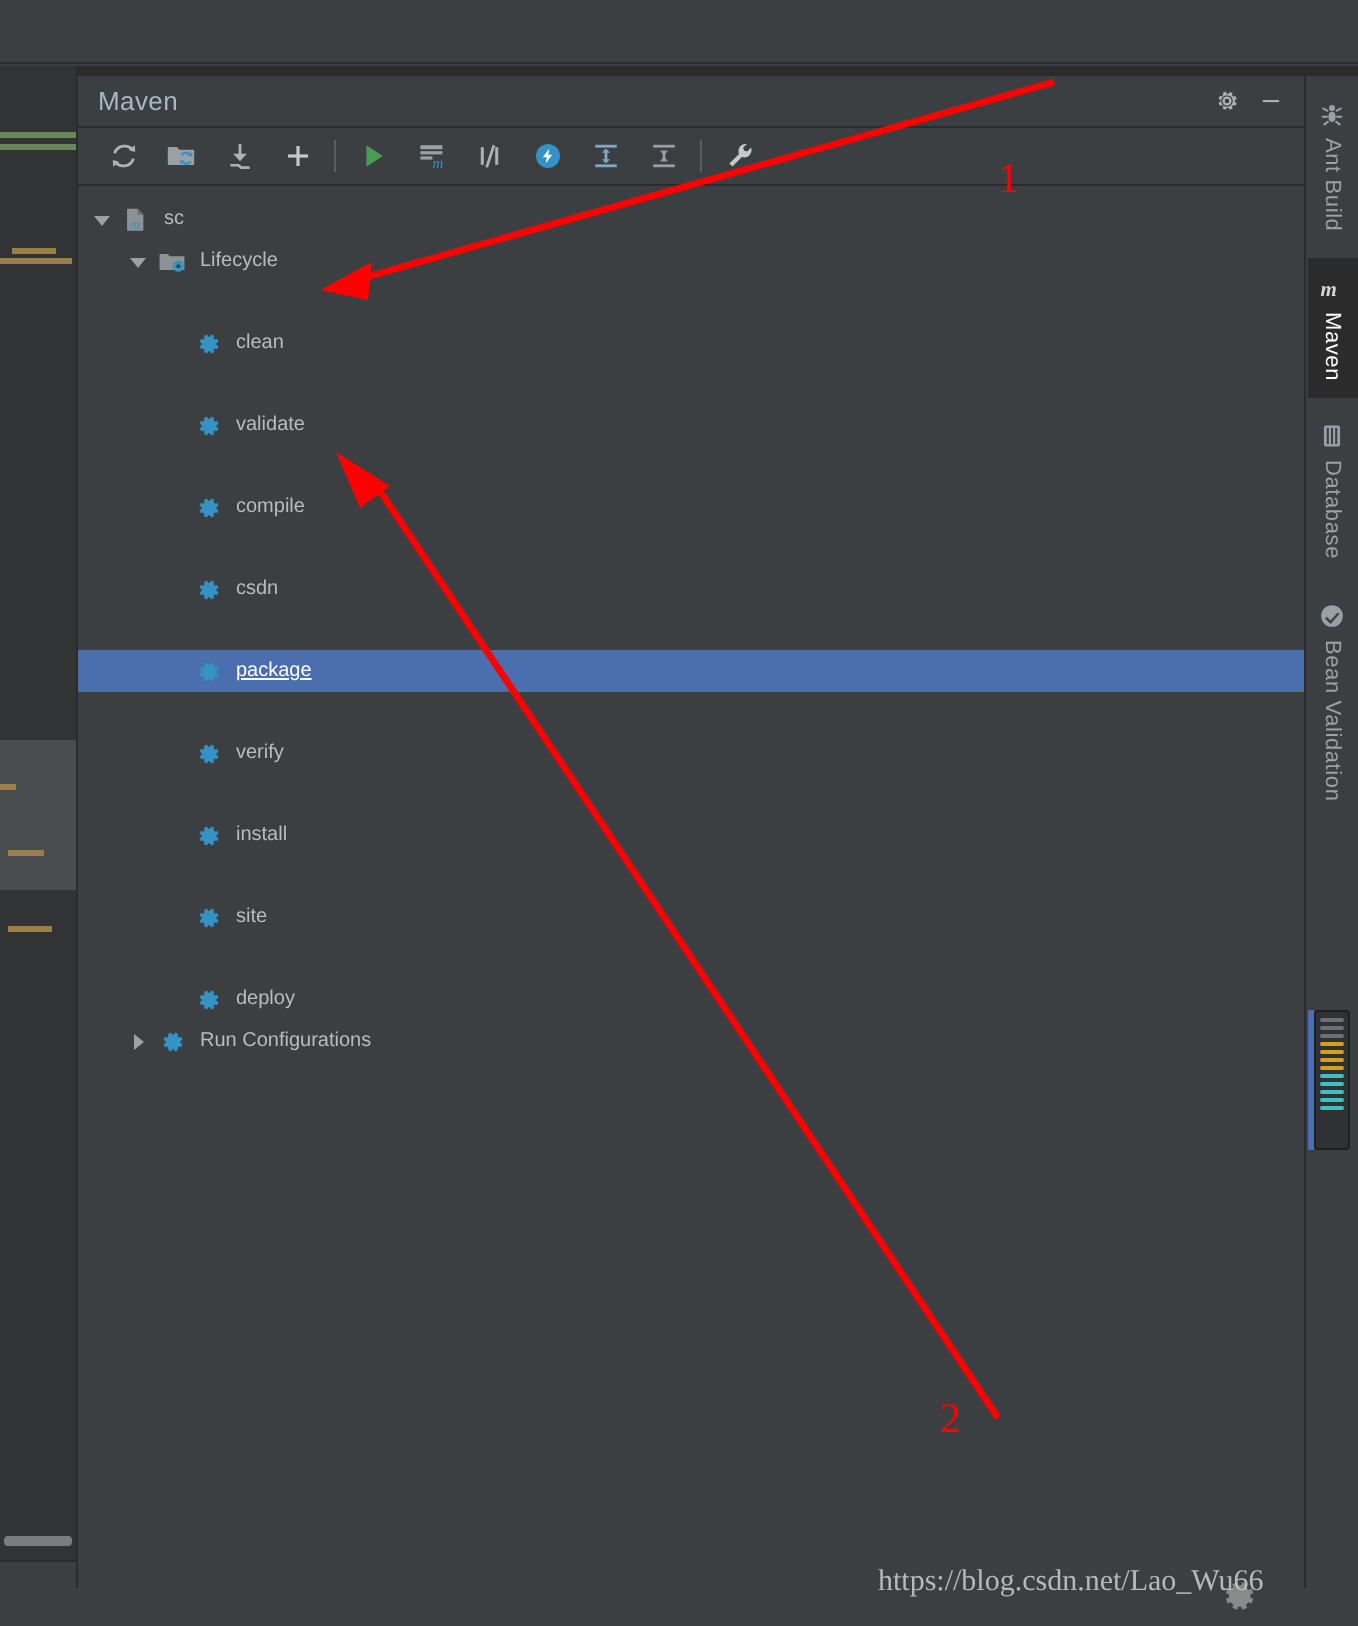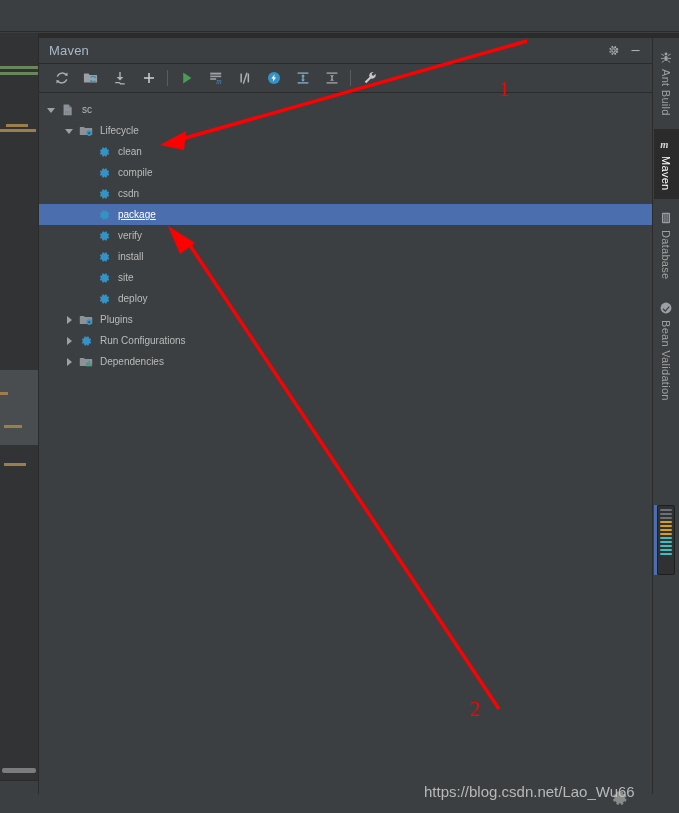--- a/index.html
+++ b/index.html
@@ -57,21 +57,21 @@
     height:21px; display:flex; align-items:center;
     white-space:nowrap; cursor:pointer; padding-right:6px;
   }
   .tree-row.selected { background:#4b6eaf; }
   .tree-row.selected .row-label { color:#ffffff;text-decoration:underline; }
   .row-label { color:#bbbbbb; font-size:10px; padding-left:6px; }
   .twisty { width:16px; height:21px; display:flex; align-items:center; justify-content:center; flex:0 0 16px; }
   .row-icon { width:17px; height:21px; display:flex; align-items:center; justify-content:center; flex:0 0 17px; }
   .ind-0 { padding-left:4px; }
   .ind-1 { padding-left:22px; }
-  .ind-2 { padding-left:40px; }
+  .ind-2 { padding-left:40px;margin-top:20px; }
 
   
   #right-stripe {
     position:absolute; right:0; top:38px;
     width:27px; height:756px;
     background:#3c3f41;
     border-left:1px solid #2b2b2b;
     display:flex; flex-direction:column; align-items:center;
   }
   .stripe-btn {
@@ -97,23 +97,23 @@
   .mm-line { height:2px; margin-bottom:2px; border-radius:1px; }
   #mini-marker { position:absolute; right:22px; top:505px; width:3px; height:70px; background:#4b6eaf; }
 
   
   #annotations { position:absolute; inset:0; pointer-events:none; }
   .anno-num {
     position:absolute; color:#ff0000;
     font-size:21px; font-family:"Liberation Serif", serif;
   }
   #watermark {
-    position:absolute; left:424px; top:783px;
+    position:absolute; left:439px; top:783px;
     font-size:15px; color:#b8b8b8;
-    font-family:Liberation Sans, sans-serif;
+    font-family:Liberation Serif, serif;
   }
   #wm-gear { position:absolute; left:608px; top:787px; opacity:.55; }
 </style>
 </head>
 <body>
 
 <div id="editor-backdrop">
   <div class="ed-top-bar"></div>
   <div class="ed-surface"></div>
   <div class="ed-gutter"></div>
@@ -285,20 +285,30 @@
         <span class="row-label">clean</span>
       </div>
       <div class="tree-row ind-2">
         <span class="twisty"></span>
         <span class="row-icon">
           <svg width="14" height="14" viewBox="0 0 16 16">
             <path fill="#3592c4" d="M8 5.8a2.2 2.2 0 100 4.4 2.2 2.2 0 000-4.4zm0 3.3a1.1 1.1 0 110-2.2 1.1 1.1 0 010 2.2z"></path>
             <path fill="#3592c4" d="M14 9.1l-1.2-.5a4.9 4.9 0 000-1.2l1.2-.5-.8-1.9-1.2.5a4.9 4.9 0 00-.9-.9l.5-1.2-1.9-.8-.5 1.2a4.9 4.9 0 00-1.2 0l-.5-1.2-1.9.8.5 1.2a4.9 4.9 0 00-.9.9l-1.2-.5-.8 1.9 1.2.5a4.9 4.9 0 000 1.2l-1.2.5.8 1.9 1.2-.5c.3.4.6.7.9.9l-.5 1.2 1.9.8.5-1.2a4.9 4.9 0 001.2 0l.5 1.2 1.9-.8-.5-1.2c.3-.3.6-.6.9-.9l1.2.5z"></path>
           </svg>
         </span>
+        <span class="row-label">validate</span>
+      </div>
+      <div class="tree-row ind-2">
+        <span class="twisty"></span>
+        <span class="row-icon">
+          <svg width="14" height="14" viewBox="0 0 16 16">
+            <path fill="#3592c4" d="M8 5.8a2.2 2.2 0 100 4.4 2.2 2.2 0 000-4.4zm0 3.3a1.1 1.1 0 110-2.2 1.1 1.1 0 010 2.2z"></path>
+            <path fill="#3592c4" d="M14 9.1l-1.2-.5a4.9 4.9 0 000-1.2l1.2-.5-.8-1.9-1.2.5a4.9 4.9 0 00-.9-.9l.5-1.2-1.9-.8-.5 1.2a4.9 4.9 0 00-1.2 0l-.5-1.2-1.9.8.5 1.2a4.9 4.9 0 00-.9.9l-1.2-.5-.8 1.9 1.2.5a4.9 4.9 0 000 1.2l-1.2.5.8 1.9 1.2-.5c.3.4.6.7.9.9l-.5 1.2 1.9.8.5-1.2a4.9 4.9 0 001.2 0l.5 1.2 1.9-.8-.5-1.2c.3-.3.6-.6.9-.9l1.2.5z"></path>
+          </svg>
+        </span>
         <span class="row-label">compile</span>
       </div>
       <div class="tree-row ind-2">
         <span class="twisty"></span>
         <span class="row-icon">
           <svg width="14" height="14" viewBox="0 0 16 16">
             <path fill="#3592c4" d="M8 5.8a2.2 2.2 0 100 4.4 2.2 2.2 0 000-4.4zm0 3.3a1.1 1.1 0 110-2.2 1.1 1.1 0 010 2.2z"></path>
             <path fill="#3592c4" d="M14 9.1l-1.2-.5a4.9 4.9 0 000-1.2l1.2-.5-.8-1.9-1.2.5a4.9 4.9 0 00-.9-.9l.5-1.2-1.9-.8-.5 1.2a4.9 4.9 0 00-1.2 0l-.5-1.2-1.9.8.5 1.2a4.9 4.9 0 00-.9.9l-1.2-.5-.8 1.9 1.2.5a4.9 4.9 0 000 1.2l-1.2.5.8 1.9 1.2-.5c.3.4.6.7.9.9l-.5 1.2 1.9.8.5-1.2a4.9 4.9 0 001.2 0l.5 1.2 1.9-.8-.5-1.2c.3-.3.6-.6.9-.9l1.2.5z"></path>
           </svg>
         </span>
@@ -355,56 +365,25 @@
         <span class="row-label">deploy</span>
       </div>
       <div class="tree-row ind-1">
         <span class="twisty">
           <svg width="10" height="10" viewBox="0 0 10 10">
             <path fill="#a0a0a0" d="M3 1l5 4-5 4z"></path>
           </svg>
         </span>
         <span class="row-icon">
           <svg width="14" height="14" viewBox="0 0 16 16">
-            <path fill="#8d9296" d="M1.4 3.4h4.2l1.1 1.3h7.9a.5.5 0 01.5.5v6.9a.5.5 0 01-.5.5H1.4a.5.5 0 01-.5-.5V3.9a.5.5 0 01.5-.5z"></path>
-            <circle cx="11.6" cy="10.4" r="3.2" fill="#3592c4"></circle>
-            <circle cx="11.6" cy="10.4" r="1.1" fill="#3c3f41"></circle>
-          </svg>
-        </span>
-        <span class="row-label">Plugins</span>
-      </div>
-      <div class="tree-row ind-1">
-        <span class="twisty">
-          <svg width="10" height="10" viewBox="0 0 10 10">
-            <path fill="#a0a0a0" d="M3 1l5 4-5 4z"></path>
-          </svg>
-        </span>
-        <span class="row-icon">
-          <svg width="14" height="14" viewBox="0 0 16 16">
             <path fill="#3592c4" d="M8 5.8a2.2 2.2 0 100 4.4 2.2 2.2 0 000-4.4zm0 3.3a1.1 1.1 0 110-2.2 1.1 1.1 0 010 2.2z"></path>
             <path fill="#3592c4" d="M14 9.1l-1.2-.5a4.9 4.9 0 000-1.2l1.2-.5-.8-1.9-1.2.5a4.9 4.9 0 00-.9-.9l.5-1.2-1.9-.8-.5 1.2a4.9 4.9 0 00-1.2 0l-.5-1.2-1.9.8.5 1.2a4.9 4.9 0 00-.9.9l-1.2-.5-.8 1.9 1.2.5a4.9 4.9 0 000 1.2l-1.2.5.8 1.9 1.2-.5c.3.4.6.7.9.9l-.5 1.2 1.9.8.5-1.2a4.9 4.9 0 001.2 0l.5 1.2 1.9-.8-.5-1.2c.3-.3.6-.6.9-.9l1.2.5z"></path>
           </svg>
         </span>
         <span class="row-label">Run Configurations</span>
-      </div>
-      <div class="tree-row ind-1">
-        <span class="twisty">
-          <svg width="10" height="10" viewBox="0 0 10 10">
-            <path fill="#a0a0a0" d="M3 1l5 4-5 4z"></path>
-          </svg>
-        </span>
-        <span class="row-icon">
-          <svg width="14" height="14" viewBox="0 0 16 16">
-            <path fill="#8d9296" d="M1.4 3.4h4.2l1.1 1.3h7.9a.5.5 0 01.5.5v6.9a.5.5 0 01-.5.5H1.4a.5.5 0 01-.5-.5V3.9a.5.5 0 01.5-.5z"></path>
-            <rect x="8.4" y="8.6" width="1.7" height="4.6" fill="#499c54"></rect>
-            <rect x="10.7" y="6.6" width="1.7" height="6.6" fill="#3592c4"></rect>
-            <rect x="13" y="9.6" width="1.7" height="3.6" fill="#499c54"></rect>
-          </svg>
-        </span>
-        <span class="row-label">Dependencies</span>
       </div>
     </div>
 </div>
 
 <div id="right-stripe">
     <div class="stripe-btn">
       <span class="stripe-icon">
         <svg width="14" height="14" viewBox="0 0 16 16">
           <ellipse cx="8" cy="9.6" rx="2.1" ry="3" fill="#9aa0a6"></ellipse>
           <circle cx="8" cy="4.6" r="1.7" fill="#9aa0a6"></circle>

